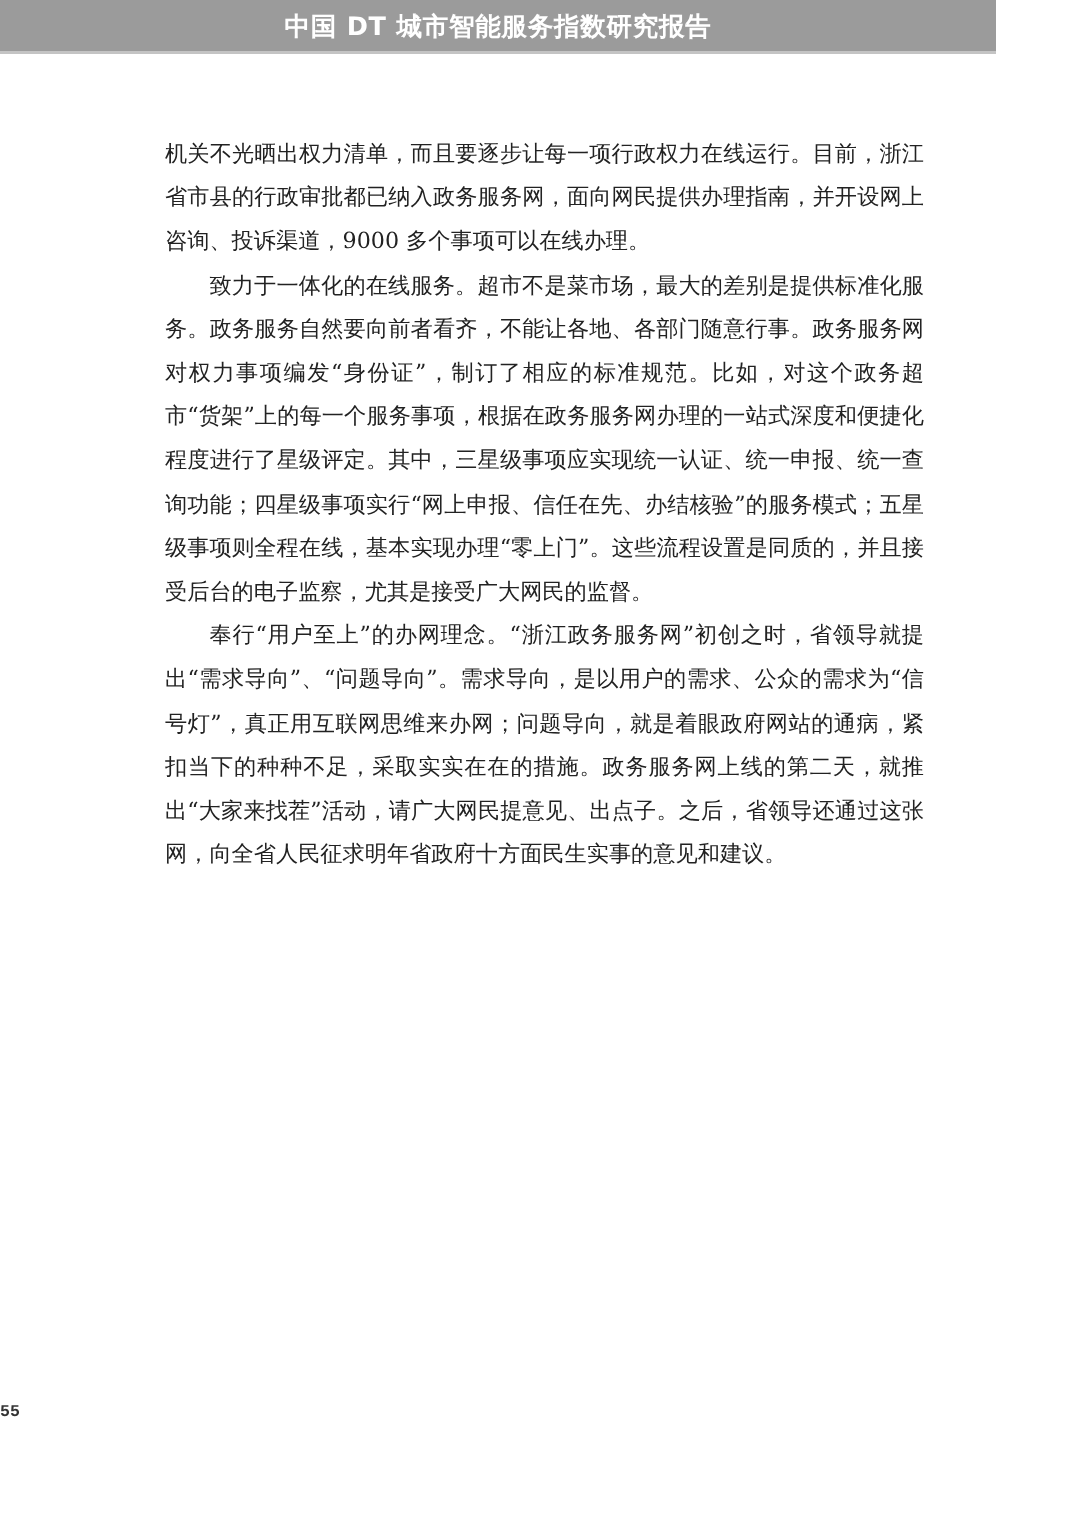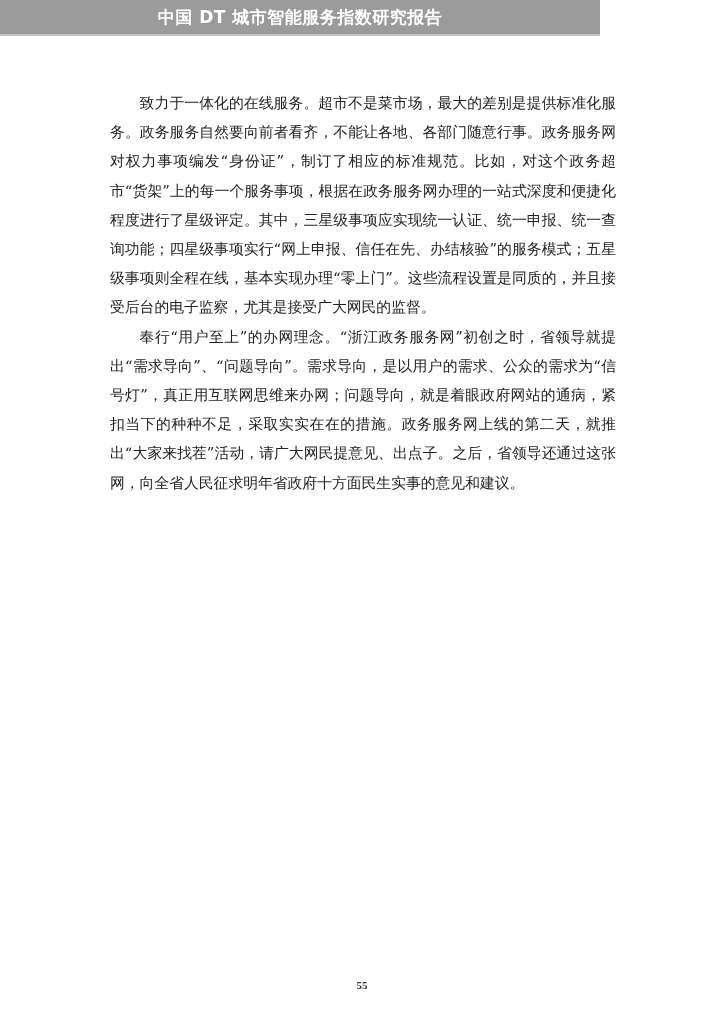--- a/index.html
+++ b/index.html
@@ -1,47 +1,47 @@
 <!DOCTYPE html>
 <html><head>
 <meta charset="utf-8">
 <style>
   html, body { margin: 0; padding: 0; }
   body {
     width: 724px; height: 1024px; background: #ffffff; position: relative; overflow: hidden;
     font-family: "DejaVu Serif", "Liberation Serif", serif;
   }
   .header-bar {
-    position: absolute; left: 0; top: 0; width: 600px; height: 34px;
+    position: absolute; left: 0; top: 0; width: 664px; height: 34px;
     background: #9b9b9b; border-bottom: 2px solid #c4c4c4;
     display: flex; align-items: center; justify-content: center;
   }
   .header-title {
     color: #ffffff; font-family: "DejaVu Sans", "Liberation Sans", sans-serif;
     font-size: 17px; font-weight: bold; letter-spacing: 0.5px;
   }
   .content {
     position: absolute; left: 110px; top: 88px; width: 506px;
     color: #222222; font-size: 14.8px; line-height: 29.2px;
     text-align: justify;
   }
   .para { margin: 0; }
   .para.indent { text-indent: 2em; }
   .page-number {
-    position: absolute; left: 0; width: 724px; top: 936px; text-align: center;
+    position: absolute; left: 0; width: 724px; top: 936px; text-align: left;
     font-size: 11px; font-weight: bold; color: #333333;
-    font-family: Liberation Serif, serif;
-    margin-top: 43px;
+    font-family: Liberation Mono, monospace;
   }
 </style>
 </head>
 <body>
 
 <div class="header-bar">
   <span class="header-title">中国 DT 城市智能服务指数研究报告</span>
 </div>
 
 <div class="content">
+  <p class="para">机关不光晒出权力清单，而且要逐步让每一项行政权力在线运行。目前，浙江省市县的行政审批都已纳入政务服务网，面向网民提供办理指南，并开设网上咨询、投诉渠道，9000 多个事项可以在线办理。</p>
   <p class="para indent">致力于一体化的在线服务。超市不是菜市场，最大的差别是提供标准化服务。政务服务自然要向前者看齐，不能让各地、各部门随意行事。政务服务网对权力事项编发“身份证”，制订了相应的标准规范。比如，对这个政务超市“货架”上的每一个服务事项，根据在政务服务网办理的一站式深度和便捷化程度进行了星级评定。其中，三星级事项应实现统一认证、统一申报、统一查询功能；四星级事项实行“网上申报、信任在先、办结核验”的服务模式；五星级事项则全程在线，基本实现办理“零上门”。这些流程设置是同质的，并且接受后台的电子监察，尤其是接受广大网民的监督。</p>
   <p class="para indent">奉行“用户至上”的办网理念。“浙江政务服务网”初创之时，省领导就提出“需求导向”、“问题导向”。需求导向，是以用户的需求、公众的需求为“信号灯”，真正用互联网思维来办网；问题导向，就是着眼政府网站的通病，紧扣当下的种种不足，采取实实在在的措施。政务服务网上线的第二天，就推出“大家来找茬”活动，请广大网民提意见、出点子。之后，省领导还通过这张网，向全省人民征求明年省政府十方面民生实事的意见和建议。</p>
 </div>
 
 <div class="page-number">55</div>
 
 </body></html>

